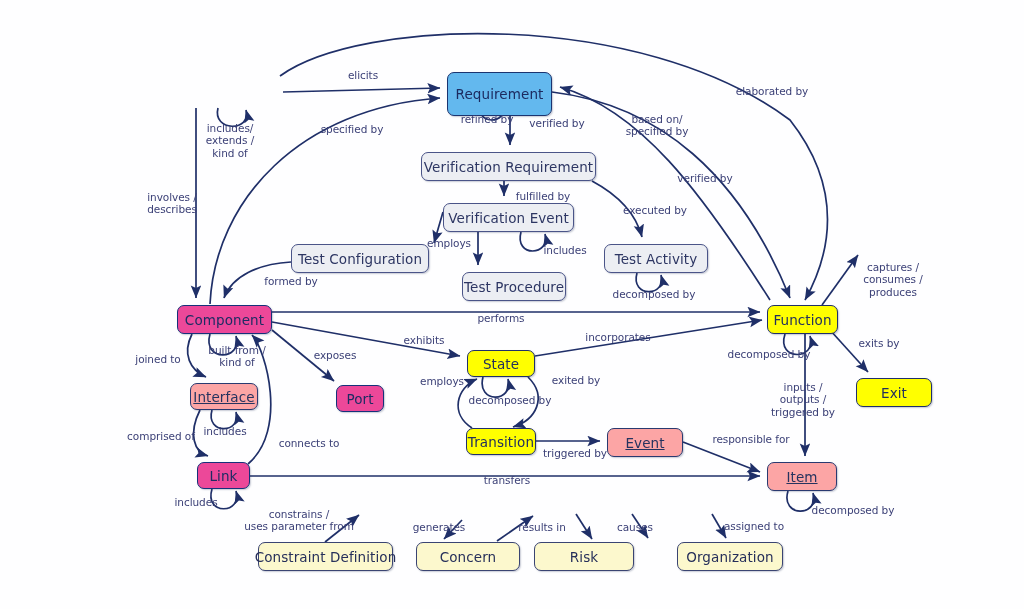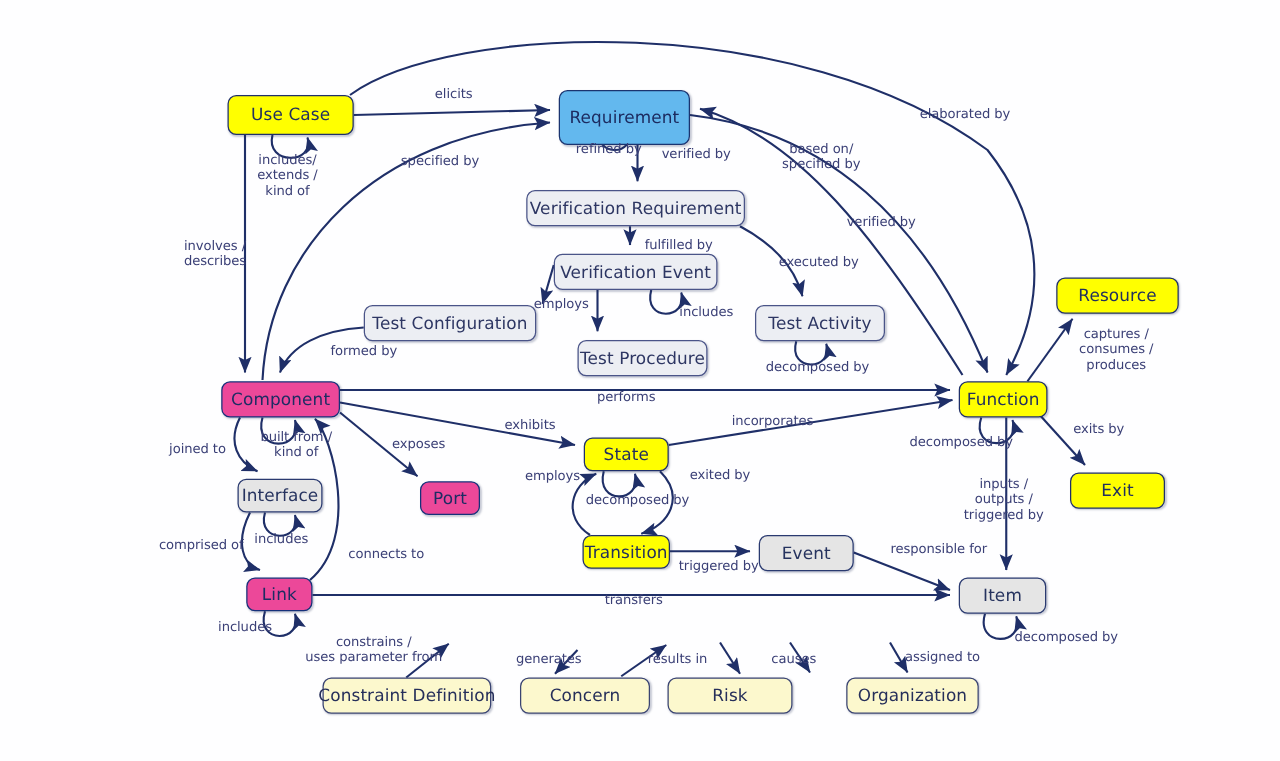--- a/index.html
+++ b/index.html
@@ -37,21 +37,21 @@
     color: #232f5e;
     font-size: 13.5px;
     letter-spacing: .1px;
     white-space: nowrap;
     z-index: 3;
     box-shadow: 1px 1px 1.5px rgba(40,50,90,.25);
   }
   .n-yellow  { background: #ffff00; border-color: #20306a; color: #22305e; }
   .n-cyan    { background: #ec4899; border-color: #16317a; color: #1d2c63; }
   .n-reqblue { background: #63b8ee; border-color: #1b3470; color: #1c2b60; }
-  .n-green   { background: #e5e5e5; border-color: #2a3a70; color: #26335f; }
+  .n-green   { background: #fca5a5; border-color: #2a3a70; color: #26335f; text-decoration: underline; }
   .n-gray    { background: #eceef3; border-color: #4a5488; color: #2d3663; }
   .n-cream   { background: #fcf8cd; border-color: #3a4472; color: #262f5a; }
 
   .elabel {
     position: absolute;
     color: #3a3f76;
     font-size: 10.5px;
     line-height: 12.4px;
     white-space: pre;
     text-align: center;
@@ -153,28 +153,22 @@
       <path d="M497,541 L533,516"></path>
 
       <path d="M576,514 L592,539"></path>
 
       <path d="M632,514 L648,538"></path>
 
       <path d="M712,514 L726,538"></path>
     </g>
   </svg>
 
-  <div class="node n-yellow" style="left:182px;top:76px;width:101px;height:32px">
-      <span>Use Case</span>
-    </div>
   <div class="node n-reqblue" style="left:447px;top:72px;width:105px;height:44px">
       <span>Requirement</span>
-    </div>
-  <div class="node n-yellow" style="left:845px;top:222px;width:98px;height:29px">
-      <span>Resource</span>
     </div>
   <div class="node n-gray" style="left:421px;top:152px;width:175px;height:29px">
       <span>Verification Requirement</span>
     </div>
   <div class="node n-gray" style="left:443px;top:203px;width:131px;height:29px">
       <span>Verification Event</span>
     </div>
   <div class="node n-gray" style="left:291px;top:244px;width:138px;height:29px">
       <span>Test Configuration</span>
     </div>

